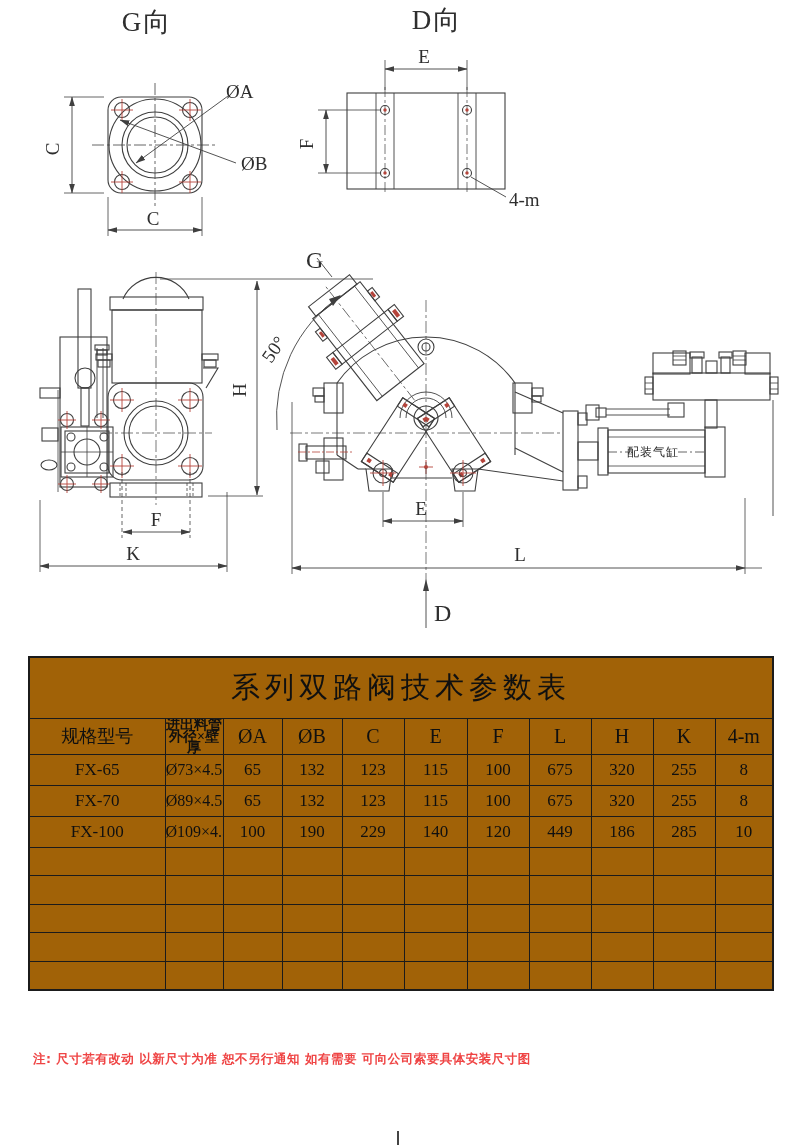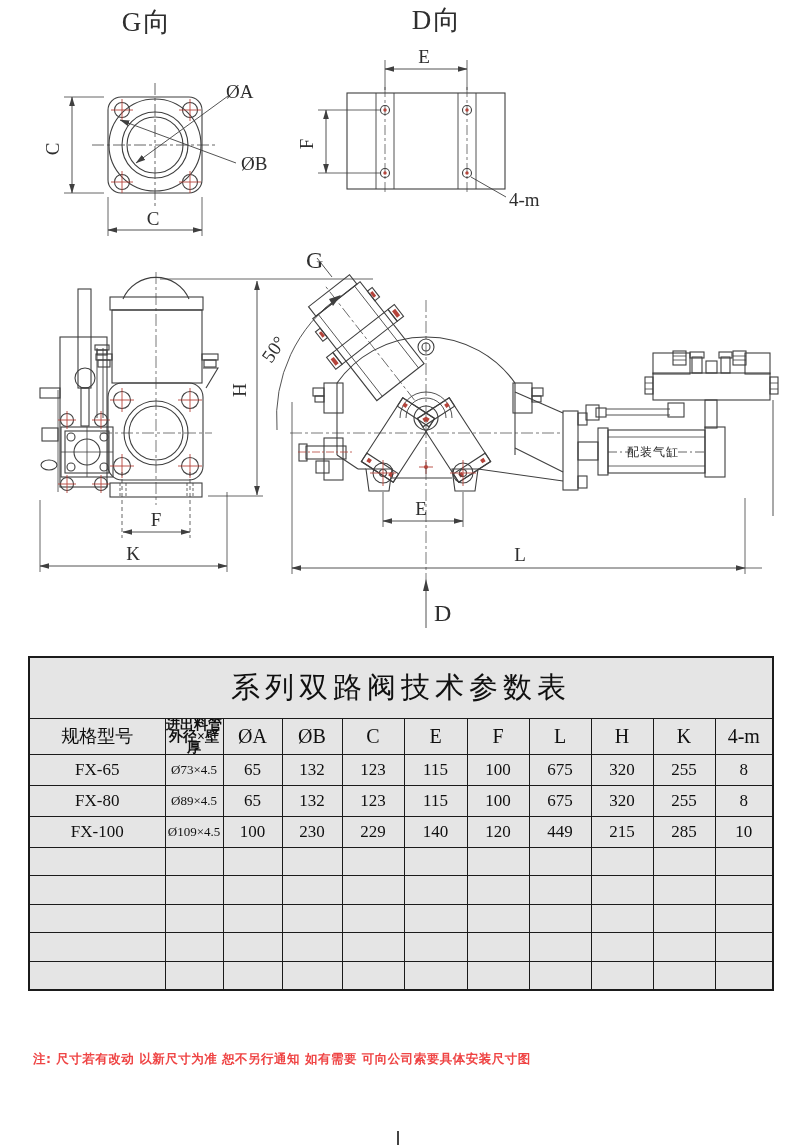--- a/index.html
+++ b/index.html
@@ -4,29 +4,29 @@
 <style>
   html,body{margin:0;padding:0;background:#fff;}
   #app{position:relative;width:792px;height:1145px;background:#ffffff;overflow:hidden;
        font-family:"Liberation Serif",serif;}
   svg{position:absolute;left:0;top:0;}
   svg text{fill:#2e2e2e;font-family:"Liberation Serif",serif;}
   .vtitle{font-size:27px;letter-spacing:2px;}
   .dim{font-size:19px;}
   .cyl-label{font-size:12px;letter-spacing:1px;fill:#222;}
   table.spec{position:absolute;left:28px;top:656px;width:744px;border-collapse:collapse;
-      table-layout:fixed;border:2px solid #1b1b1b;background:#e5e5e5;}
+      table-layout:fixed;border:2px solid #1b1b1b;background:#a16207;}
   table.spec td{border:1.5px solid #1b1b1b;text-align:center;vertical-align:middle;
       padding:0;color:#101010;overflow:hidden;}
   tr.title-row td{height:60px;font-size:29px;letter-spacing:5px;font-weight:500;}
   tr.head-row td{height:33px;font-size:18px;margin-left:28px;}
   tr.head-row td.hletter{font-size:20px;}
   td.h2 div{font-size:14px;line-height:11.5px;font-weight:bold;}
   tbody#data-rows td{height:30px;font-size:17px;}
-  tbody#data-rows td.pipe-col{font-size:13px;}
+  tbody#data-rows td.pipe-col{font-size:16px;}
   tbody#data-rows tr.empty td{height:27.5px;}
   #note{position:absolute;left:33px;top:1051px;font-size:12.5px;font-weight:bold;
       color:#ef4444;font-family:"DejaVu Sans",sans-serif;letter-spacing:.5px;}
   #bottom-tick{position:absolute;left:397px;top:1131px;width:2px;height:14px;background:#444;}
 </style>
 </head>
 <body>
 
 <div id="app">
 
@@ -412,42 +412,42 @@
           <td>132</td>
           <td>123</td>
           <td>115</td>
           <td>100</td>
           <td>675</td>
           <td>320</td>
           <td>255</td>
           <td>8</td>
         </tr>
         <tr>
-          <td>FX-80</td>
+          <td>FX-70</td>
           <td class="pipe-col">Ø89×4.5</td>
           <td>65</td>
           <td>132</td>
           <td>123</td>
           <td>115</td>
           <td>100</td>
           <td>675</td>
           <td>320</td>
           <td>255</td>
           <td>8</td>
         </tr>
         <tr>
           <td>FX-100</td>
           <td class="pipe-col">Ø109×4.5</td>
           <td>100</td>
-          <td>230</td>
+          <td>190</td>
           <td>229</td>
           <td>140</td>
           <td>120</td>
           <td>449</td>
-          <td>215</td>
+          <td>186</td>
           <td>285</td>
           <td>10</td>
         </tr>
         <tr class="empty">
           <td></td>
           <td></td>
           <td></td>
           <td></td>
           <td></td>
           <td></td>

